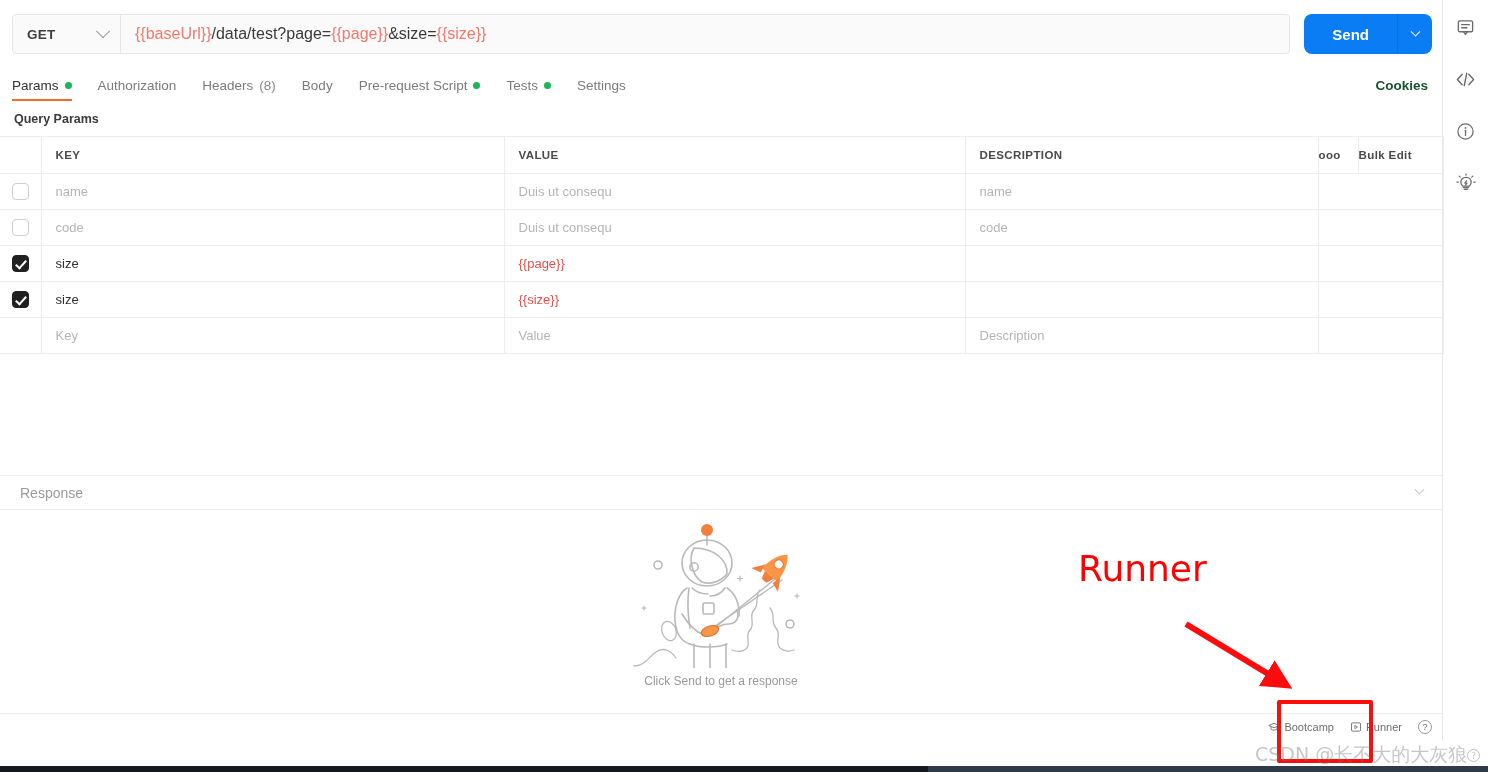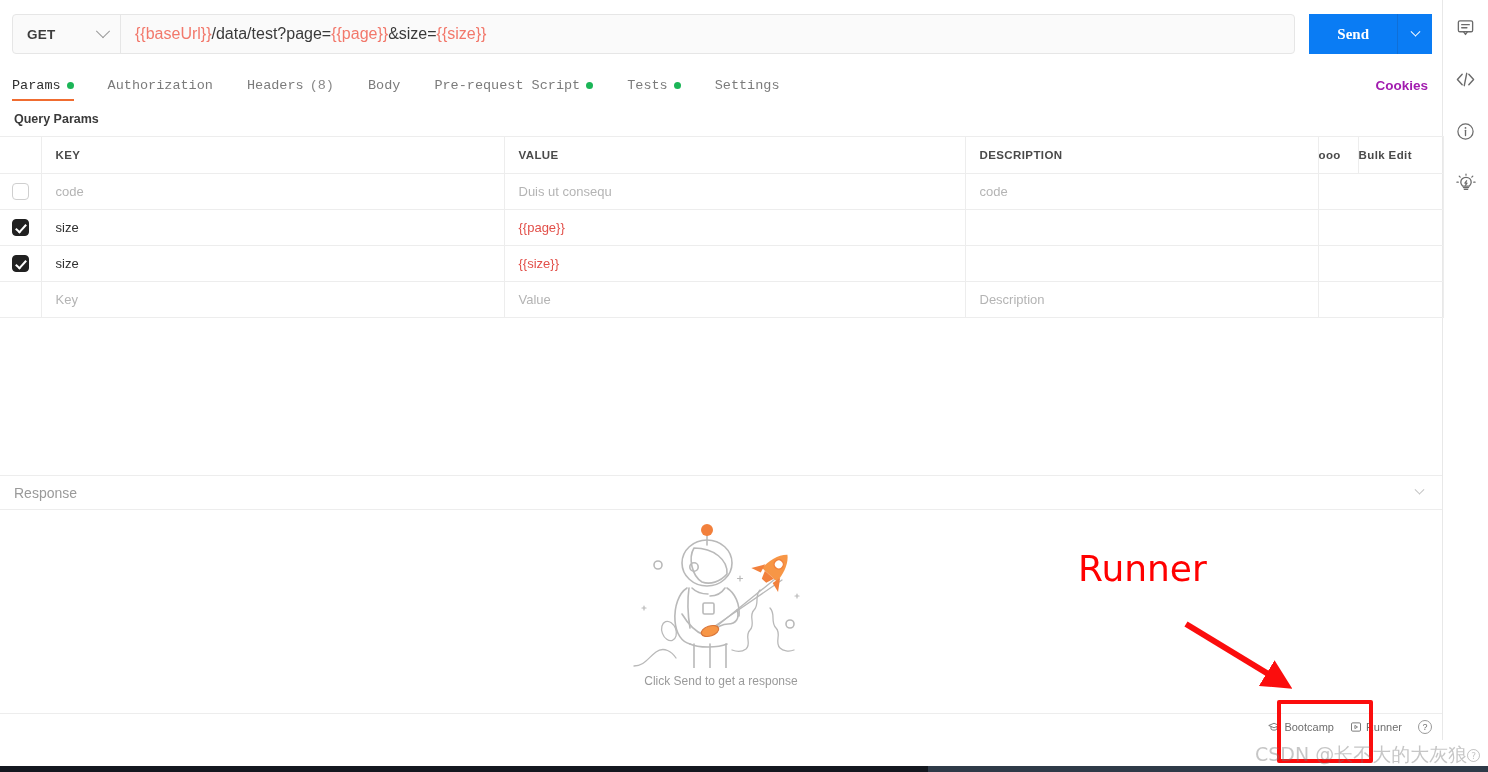--- a/index.html
+++ b/index.html
@@ -76,24 +76,23 @@
     cursor: text;
   }
   .var { color: #f2786b; }
   .plain { color: #3a3a3a; }
 
   .send-group {
     margin-left: 14px;
     height: 40px;
     display: flex;
     align-items: stretch;
-    border-radius: 0;
+    border-radius: 8px;
     overflow: hidden;
     flex: 0 0 auto;
-    font-family: Liberation Serif, serif;
   }
   .send-btn {
     background: #0a7cf4;
     color: #fff;
     font-size: 15px;
     font-weight: 700;
     padding: 0 28px;
     display: flex; align-items: center; justify-content: center;
     cursor: pointer;
     border-right: 1px solid #0f6fd8;
@@ -108,21 +107,21 @@
 
   
   .tabs-row {
     height: 33px;
     display: flex;
     align-items: flex-end;
     padding: 0 14px 0 12px;
     flex: 0 0 auto;
     position: relative;
   }
-  .tabs { display: flex; align-items: center; gap: 8px; font-family: Liberation Mono, monospace; }
+  .tabs { display: flex; align-items: center; gap: 0; }
   .tab {
     position: relative;
     font-size: 13.5px;
     color: #7b7b7b;
     padding: 0 13px 8px 13px;
     display: flex;
     align-items: center;
     gap: 6px;
     cursor: pointer;
     white-space: nowrap;
@@ -139,21 +138,21 @@
   .tab .count { color: #8a8a8a; }
   .dot {
     width: 7px; height: 7px;
     border-radius: 50%;
     background: #1bb557;
     display: inline-block;
   }
   .cookies-link {
     margin-left: auto;
     font-size: 13.5px;
-    color: #a21caf;
+    color: #14532d;
     font-weight: 700;
     padding-bottom: 8px;
     cursor: pointer;
   }
 
   
   .qp-title {
     font-size: 12.5px;
     font-weight: 700;
     color: #3a3a3a;
@@ -235,21 +234,21 @@
   .cb-wrap { display: flex; align-items: center; justify-content: center; }
 
   
   .spacer { flex: 1 1 auto; min-height: 0; }
   .response-bar {
     height: 35px;
     border-top: 1px solid #ededed;
     border-bottom: 1px solid #ededed;
     display: flex;
     align-items: center;
-    padding: 0 0 0 14px;
+    padding: 0 0 0 20px;
     flex: 0 0 auto;
   }
   .response-label {
     font-size: 14px;
     color: #9a9a9a;
   }
   .resp-collapse {
     margin-left: auto;
     width: 45px;
     display: flex; align-items: center; justify-content: center;
@@ -467,20 +466,37 @@
           </tr>
         </thead>
         <tbody>
           <tr>
             <td>
                 <div class="cb-wrap">
                   <div class="cb"></div>
                 </div>
               </td>
             <td>
+                <span class="cell-pad muted">name</span>
+              </td>
+            <td>
+                <span class="cell-pad muted">Duis ut consequ</span>
+              </td>
+            <td>
+                <span class="cell-pad muted">name</span>
+              </td>
+            <td colspan="2"></td>
+          </tr>
+          <tr>
+            <td>
+                <div class="cb-wrap">
+                  <div class="cb"></div>
+                </div>
+              </td>
+            <td>
                 <span class="cell-pad muted">code</span>
               </td>
             <td>
                 <span class="cell-pad muted">Duis ut consequ</span>
               </td>
             <td>
                 <span class="cell-pad muted">code</span>
               </td>
             <td colspan="2"></td>
           </tr>

